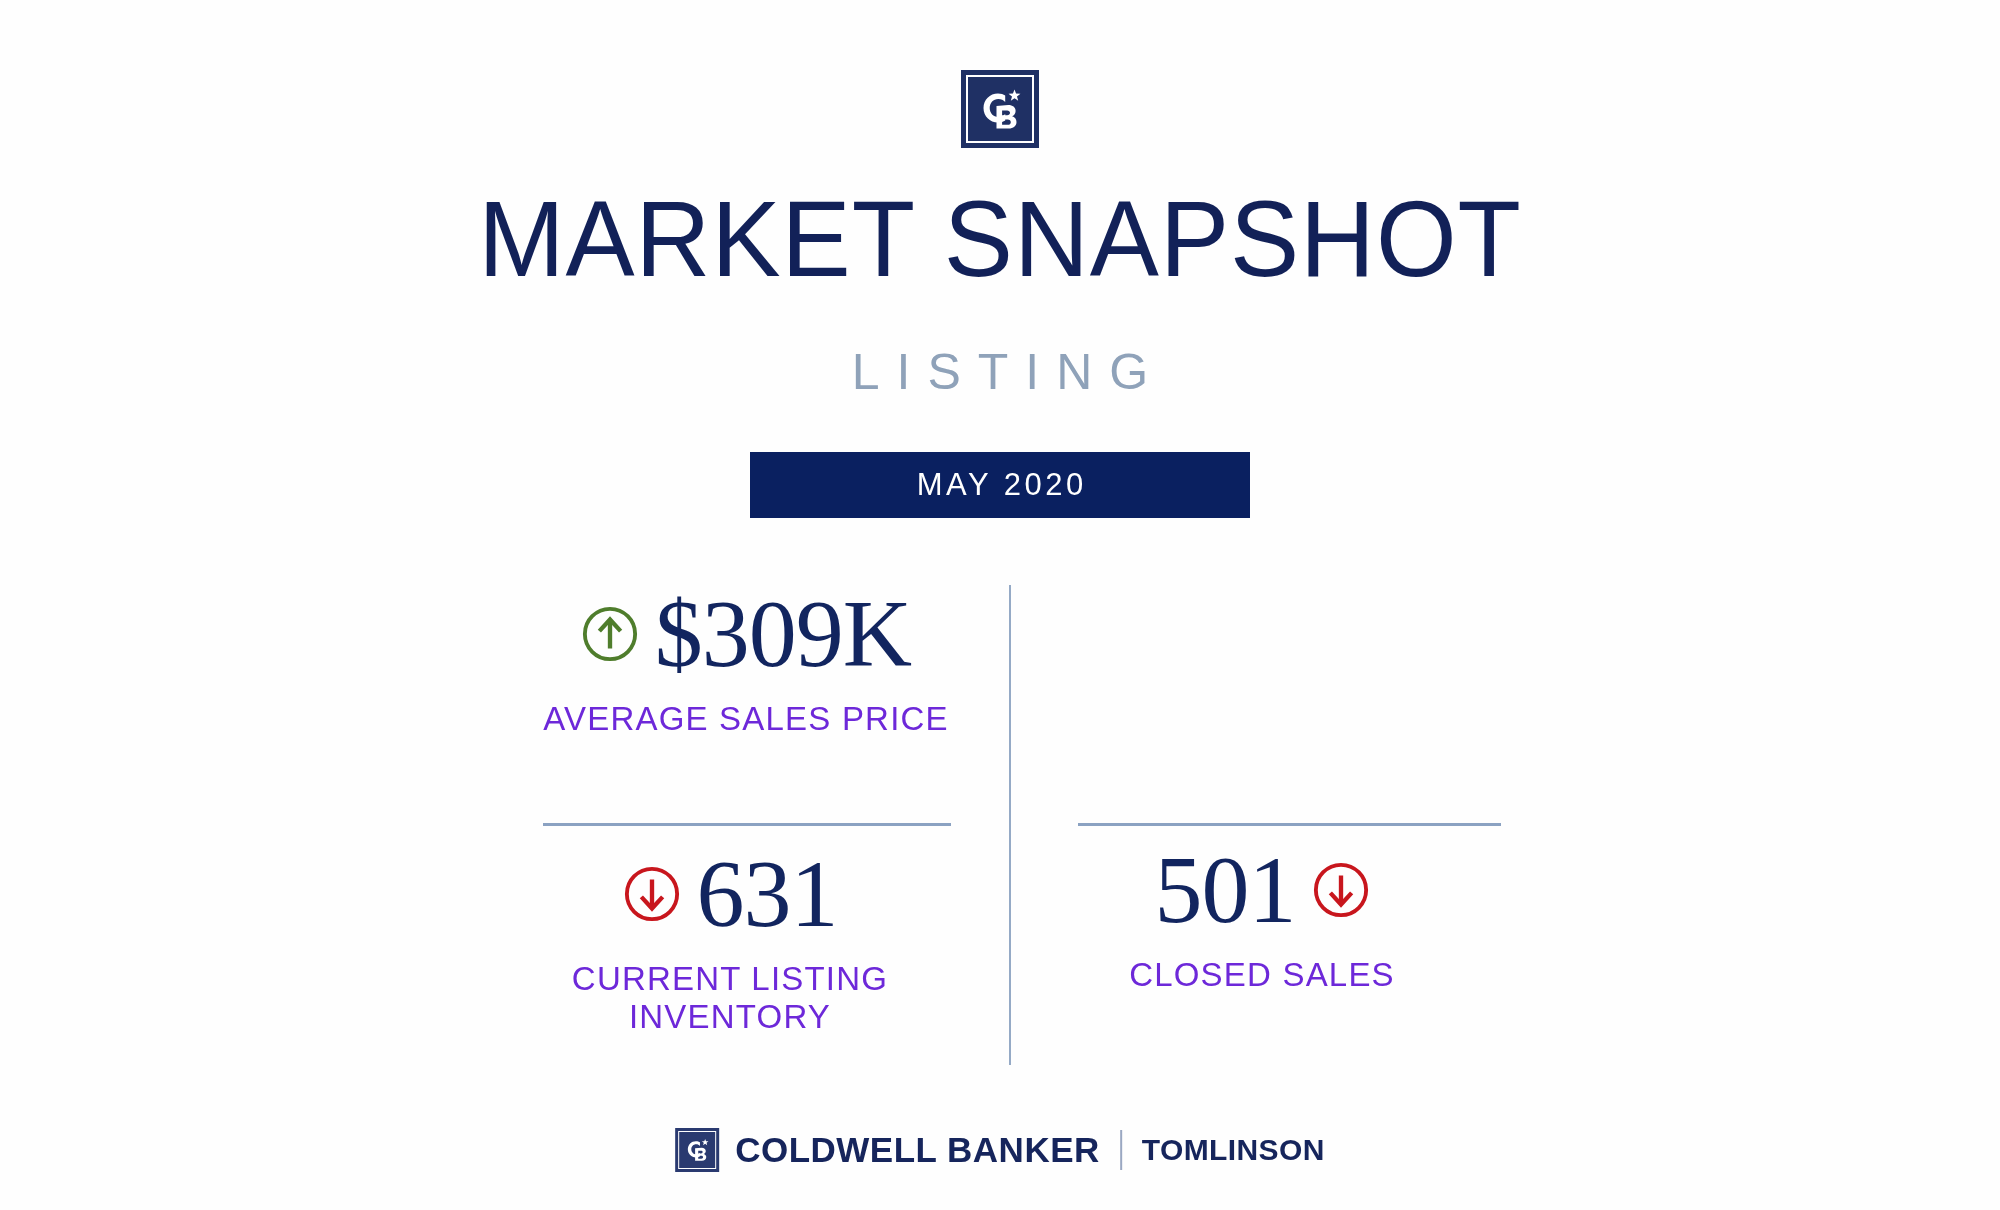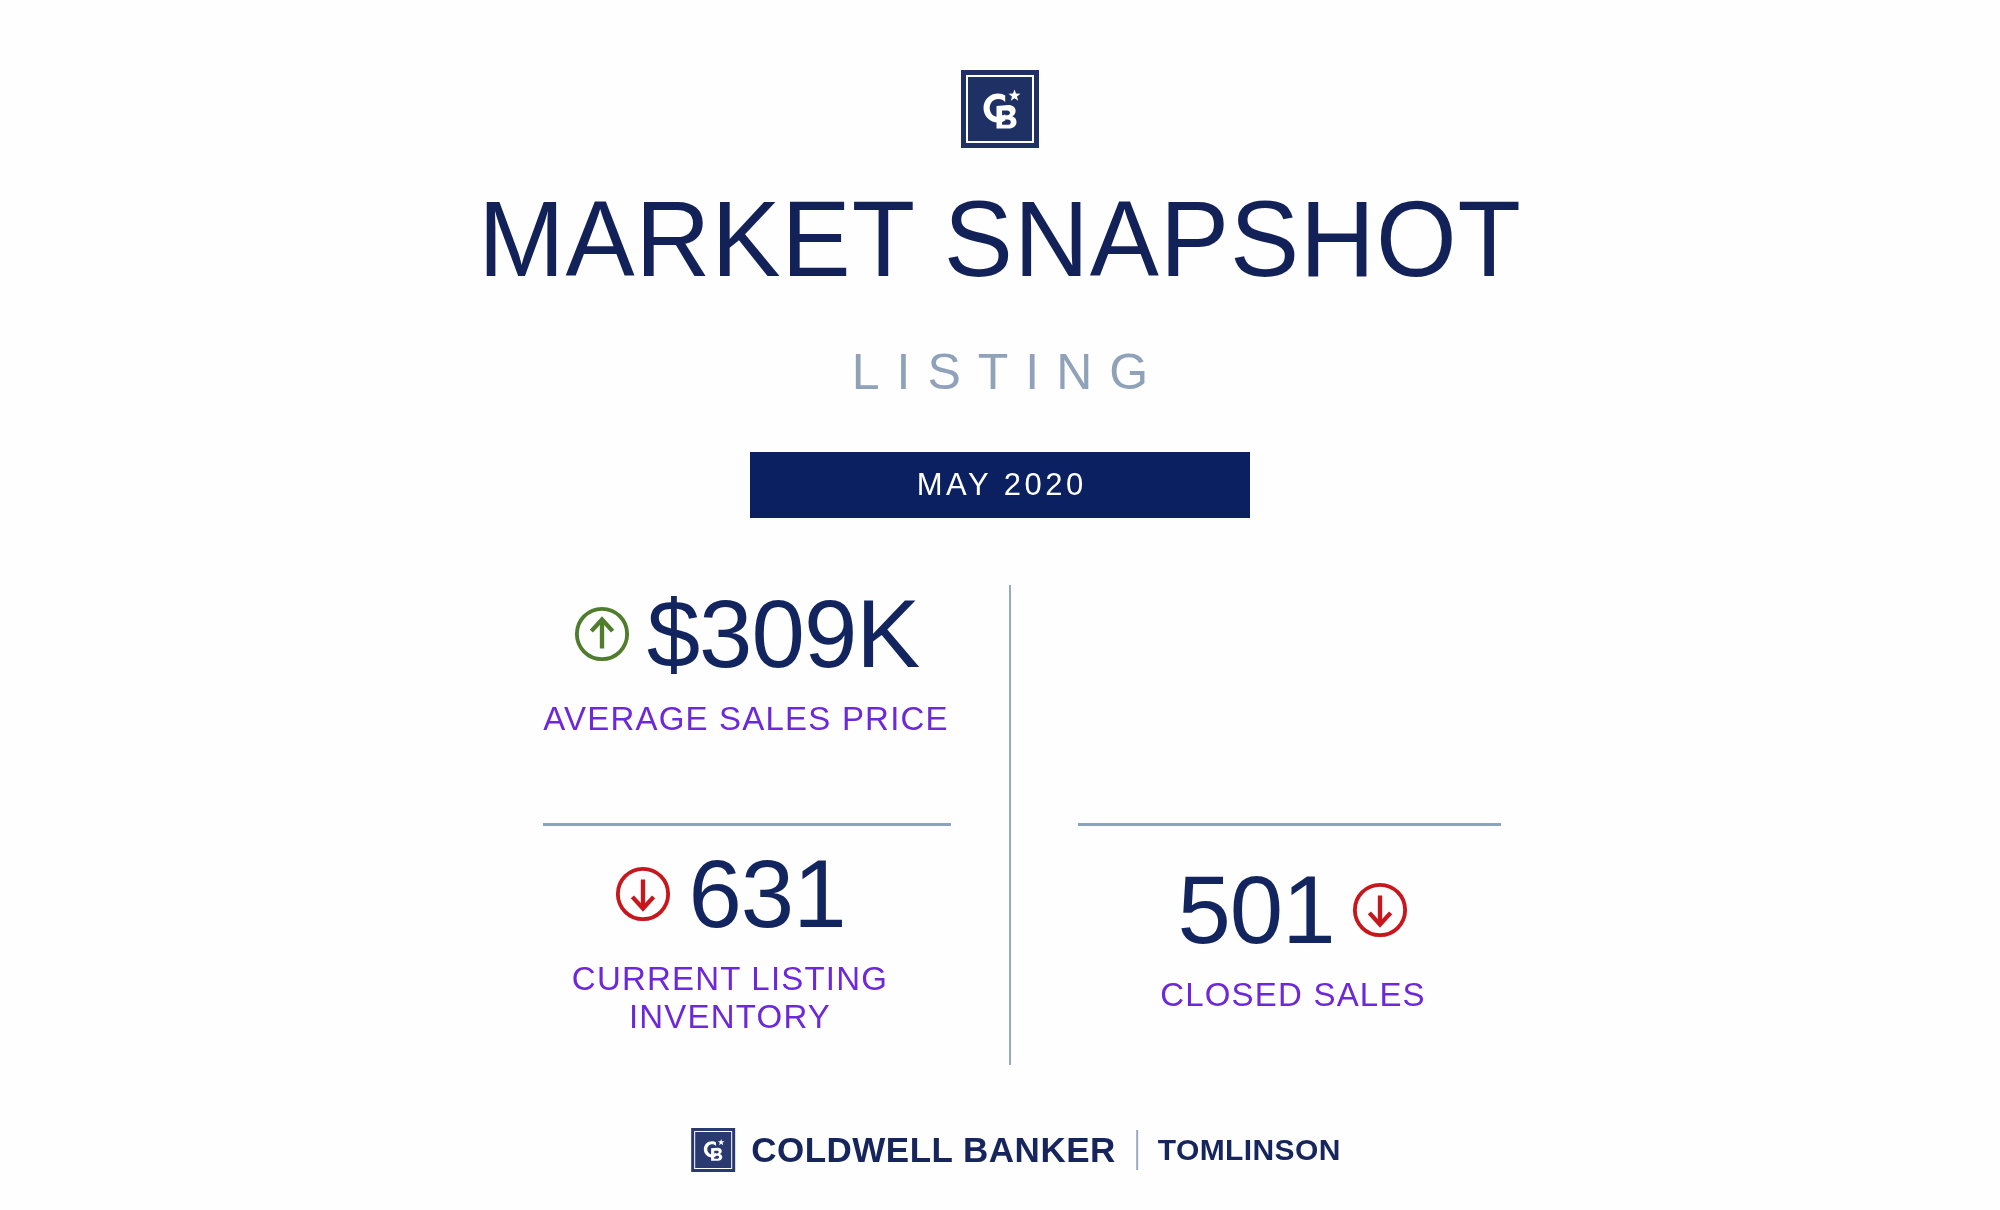--- a/index.html
+++ b/index.html
@@ -122,35 +122,36 @@
   .h-divider.right { left: 1078px; width: 423px; }
 
   .cell {
     position: absolute;
     width: 500px;
     text-align: center;
   }
   .cell.tl { left: 496px;  top: 0px; }
   .cell.tr { left: 1022px; top: 0px; }
   .cell.bl { left: 480px;  top: 260px; }
-  .cell.br { left: 1012px; top: 276px; padding-left: 31px; }
+  .cell.br { left: 1012px; top: 256px; }
 
   .stat-row {
     display: flex;
     align-items: center;
     justify-content: center;
     gap: 16px;
     height: 108px;
   }
   .stat-value {
     font-size: 96px;
     line-height: 1;
     font-weight: 400;
     color: #12255f;
     letter-spacing: -1px;
+    font-family: Liberation Serif, serif;
   }
   .arrow-badge {
     width: 58px;
     height: 58px;
     flex: 0 0 auto;
   }
   .stat-label {
     margin-top: 12px;
     font-size: 33px;
     line-height: 1.16;
@@ -162,21 +163,20 @@
 
   
   .footer {
     position: absolute;
     left: 50%;
     transform: translateX(-50%);
     bottom: 38px;
     display: flex;
     align-items: center;
     gap: 16px;
-    margin-left: 16px;
   }
   .footer-mark {
     width: 44px;
     height: 44px;
     background: #2a3a70;
     box-sizing: border-box;
     padding: 3px;
     flex: 0 0 auto;
   }
   .footer-mark .inner {

